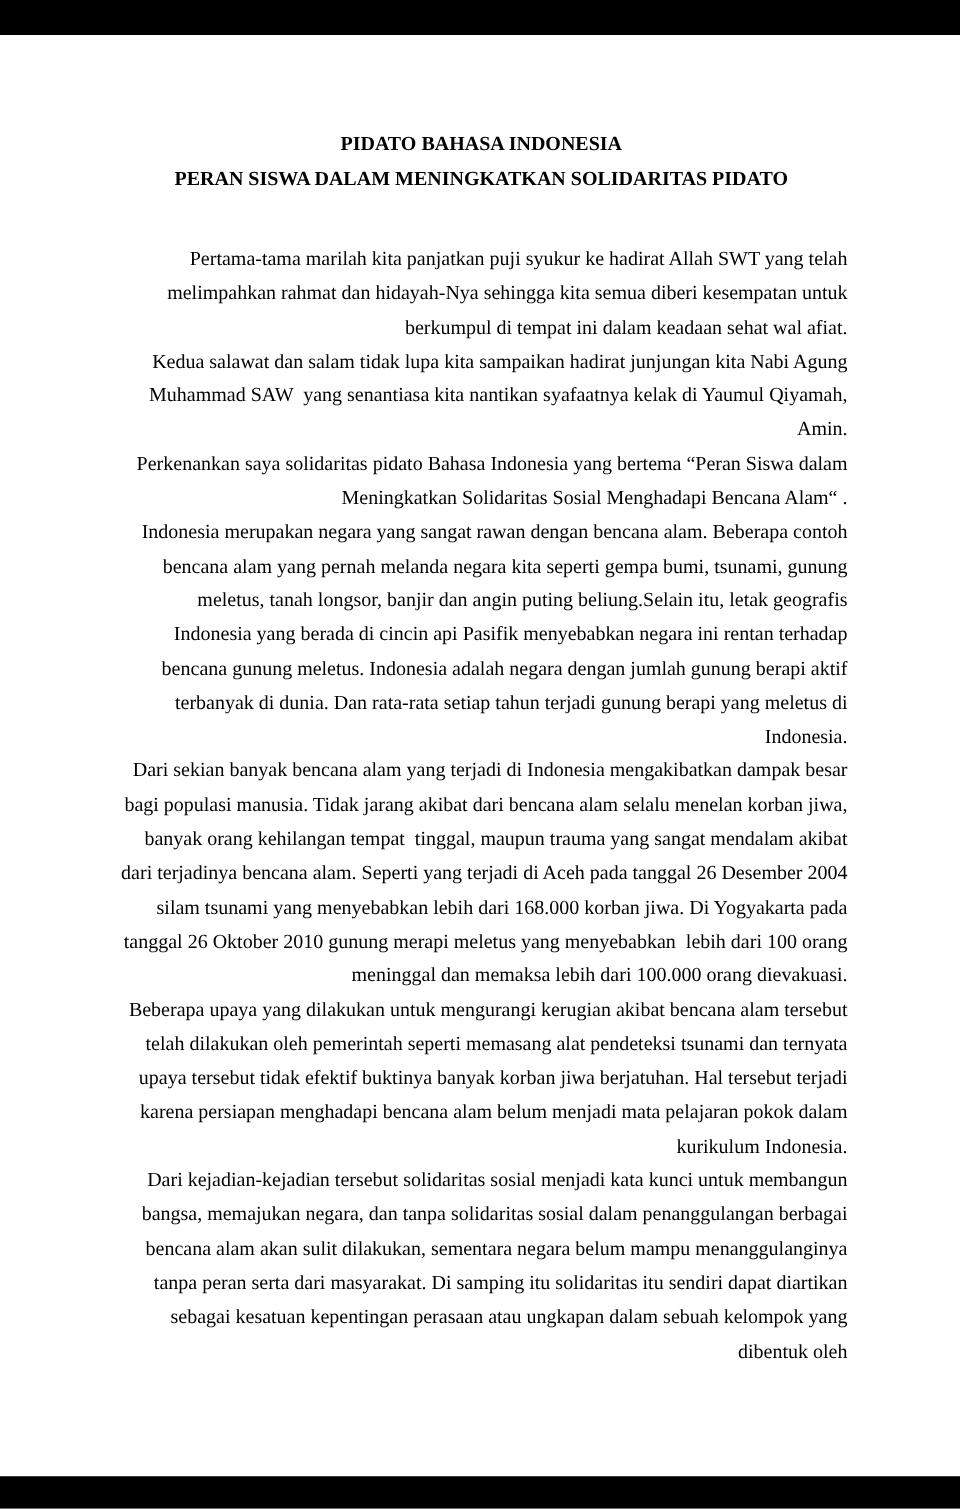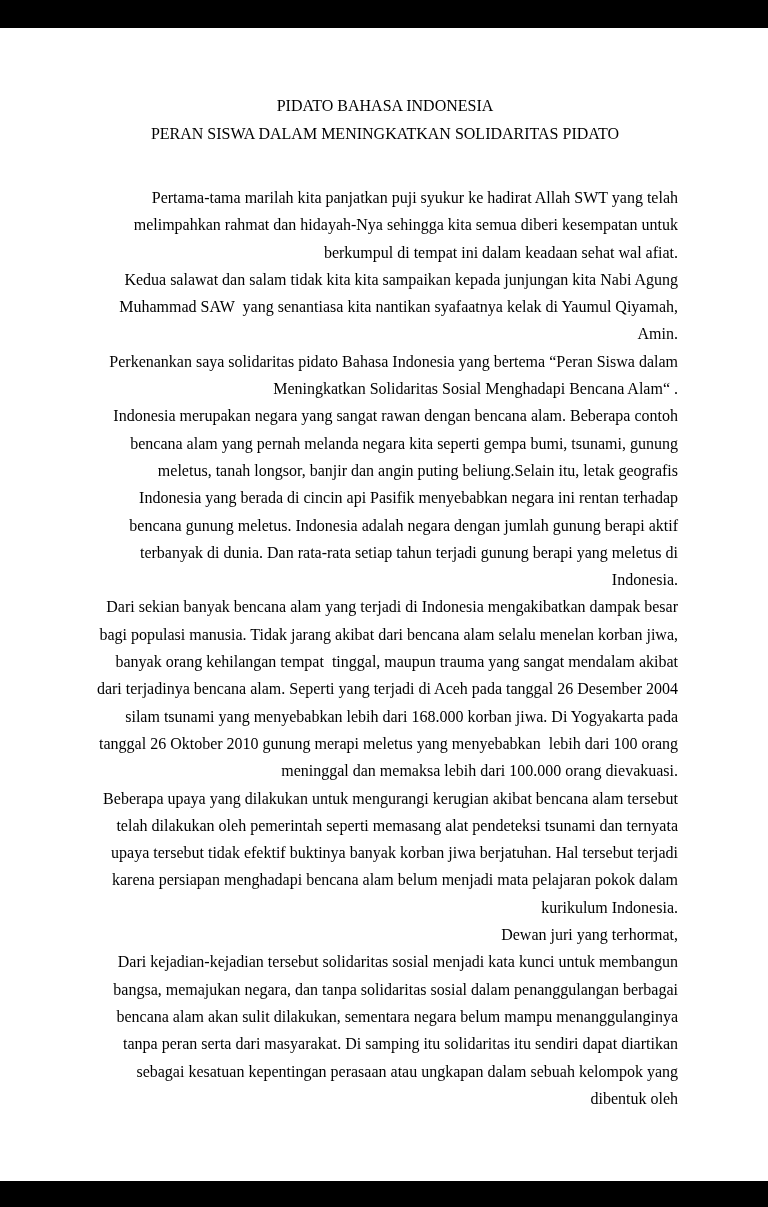--- a/index.html
+++ b/index.html
@@ -23,24 +23,24 @@
   .bar.bottom { bottom: 0; height: 26px; }
   .content {
     position: absolute;
     top: 28px;
     left: 0;
     width: 768px;
     padding: 62px 90px 0 92px;
   }
   .doc-title {
     text-align: center;
-    font-weight: normal;
+    font-weight: bold;
     font-size: 16px;
     line-height: 28px;
-    margin: 2px 0 36px 0;
+    margin: 12px 0 36px 0;
   }
   .doc-title .title-line { display: block; }
   .doc-body p {
     margin: 0;
     font-size: 16px;
     line-height: 27.3px;
     text-align: right;
     white-space: pre-wrap;
   }
 </style>
@@ -50,23 +50,22 @@
 <div class="bar top"></div>
 
 <div class="content">
   <h1 class="doc-title">
     <span class="title-line">PIDATO BAHASA INDONESIA</span>
     <span class="title-line">PERAN SISWA DALAM MENINGKATKAN SOLIDARITAS PIDATO</span>
   </h1>
 
   <div class="doc-body">
     <p>Pertama-tama marilah kita panjatkan puji syukur ke hadirat Allah SWT yang telah melimpahkan rahmat dan hidayah-Nya sehingga kita semua diberi kesempatan untuk berkumpul di tempat ini dalam keadaan sehat wal afiat.</p>
-    <p>Kedua salawat dan salam tidak kita kita sampaikan kepada junjungan kita Nabi Agung Muhammad SAW  yang senantiasa kita nantikan syafaatnya kelak di Yaumul Qiyamah, Amin.</p>
+    <p>Kedua salawat dan salam tidak lupa kita sampaikan hadirat junjungan kita Nabi Agung Muhammad SAW  yang senantiasa kita nantikan syafaatnya kelak di Yaumul Qiyamah, Amin.</p>
     <p>Perkenankan saya solidaritas pidato Bahasa Indonesia yang bertema “Peran Siswa dalam Meningkatkan Solidaritas Sosial Menghadapi Bencana Alam“ .</p>
     <p> Indonesia merupakan negara yang sangat rawan dengan bencana alam. Beberapa contoh bencana alam yang pernah melanda negara kita seperti gempa bumi, tsunami, gunung meletus, tanah longsor, banjir dan angin puting beliung.Selain itu, letak geografis Indonesia yang berada di cincin api Pasifik menyebabkan negara ini rentan terhadap bencana gunung meletus. Indonesia adalah negara dengan jumlah gunung berapi aktif terbanyak di dunia. Dan rata-rata setiap tahun terjadi gunung berapi yang meletus di Indonesia.</p>
     <p>Dari sekian banyak bencana alam yang terjadi di Indonesia mengakibatkan dampak besar bagi populasi manusia. Tidak jarang akibat dari bencana alam selalu menelan korban jiwa, banyak orang kehilangan tempat  tinggal, maupun trauma yang sangat mendalam akibat dari terjadinya bencana alam. Seperti yang terjadi di Aceh pada tanggal 26 Desember 2004 silam tsunami yang menyebabkan lebih dari 168.000 korban jiwa. Di Yogyakarta pada tanggal 26 Oktober 2010 gunung merapi meletus yang menyebabkan  lebih dari 100 orang meninggal dan memaksa lebih dari 100.000 orang dievakuasi.</p>
     <p>Beberapa upaya yang dilakukan untuk mengurangi kerugian akibat bencana alam tersebut telah dilakukan oleh pemerintah seperti memasang alat pendeteksi tsunami dan ternyata upaya tersebut tidak efektif buktinya banyak korban jiwa berjatuhan. Hal tersebut terjadi karena persiapan menghadapi bencana alam belum menjadi mata pelajaran pokok dalam kurikulum Indonesia.</p>
-    <p>Dewan juri yang terhormat,</p>
     <p>Dari kejadian-kejadian tersebut solidaritas sosial menjadi kata kunci untuk membangun bangsa, memajukan negara, dan tanpa solidaritas sosial dalam penanggulangan berbagai bencana alam akan sulit dilakukan, sementara negara belum mampu menanggulanginya tanpa peran serta dari masyarakat. Di samping itu solidaritas itu sendiri dapat diartikan sebagai kesatuan kepentingan perasaan atau ungkapan dalam sebuah kelompok yang dibentuk oleh</p>
   </div>
 </div>
 
 <div class="bar bottom"></div>
 
 </body></html>

